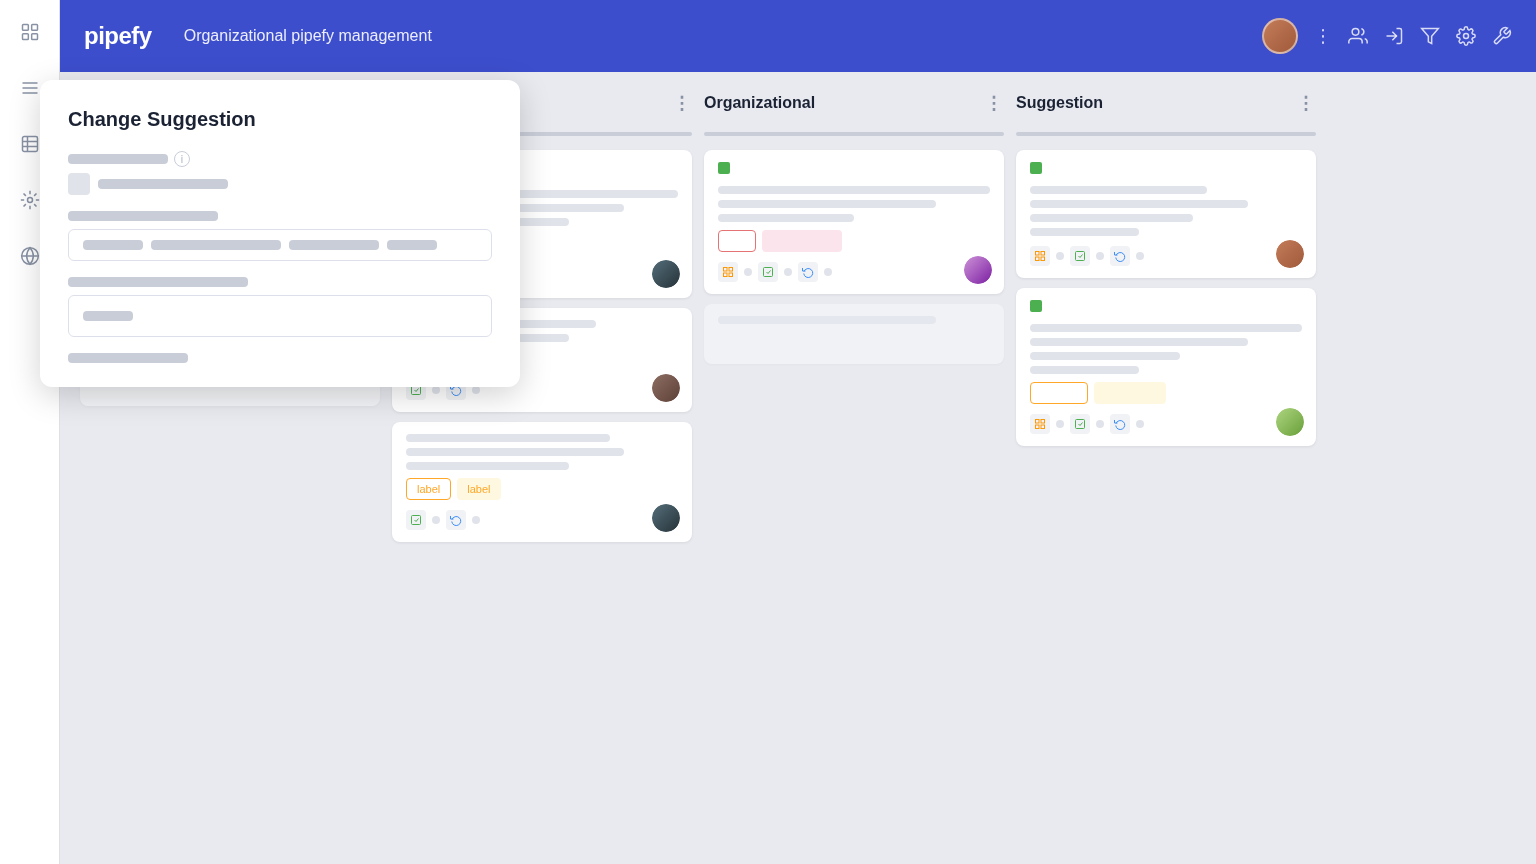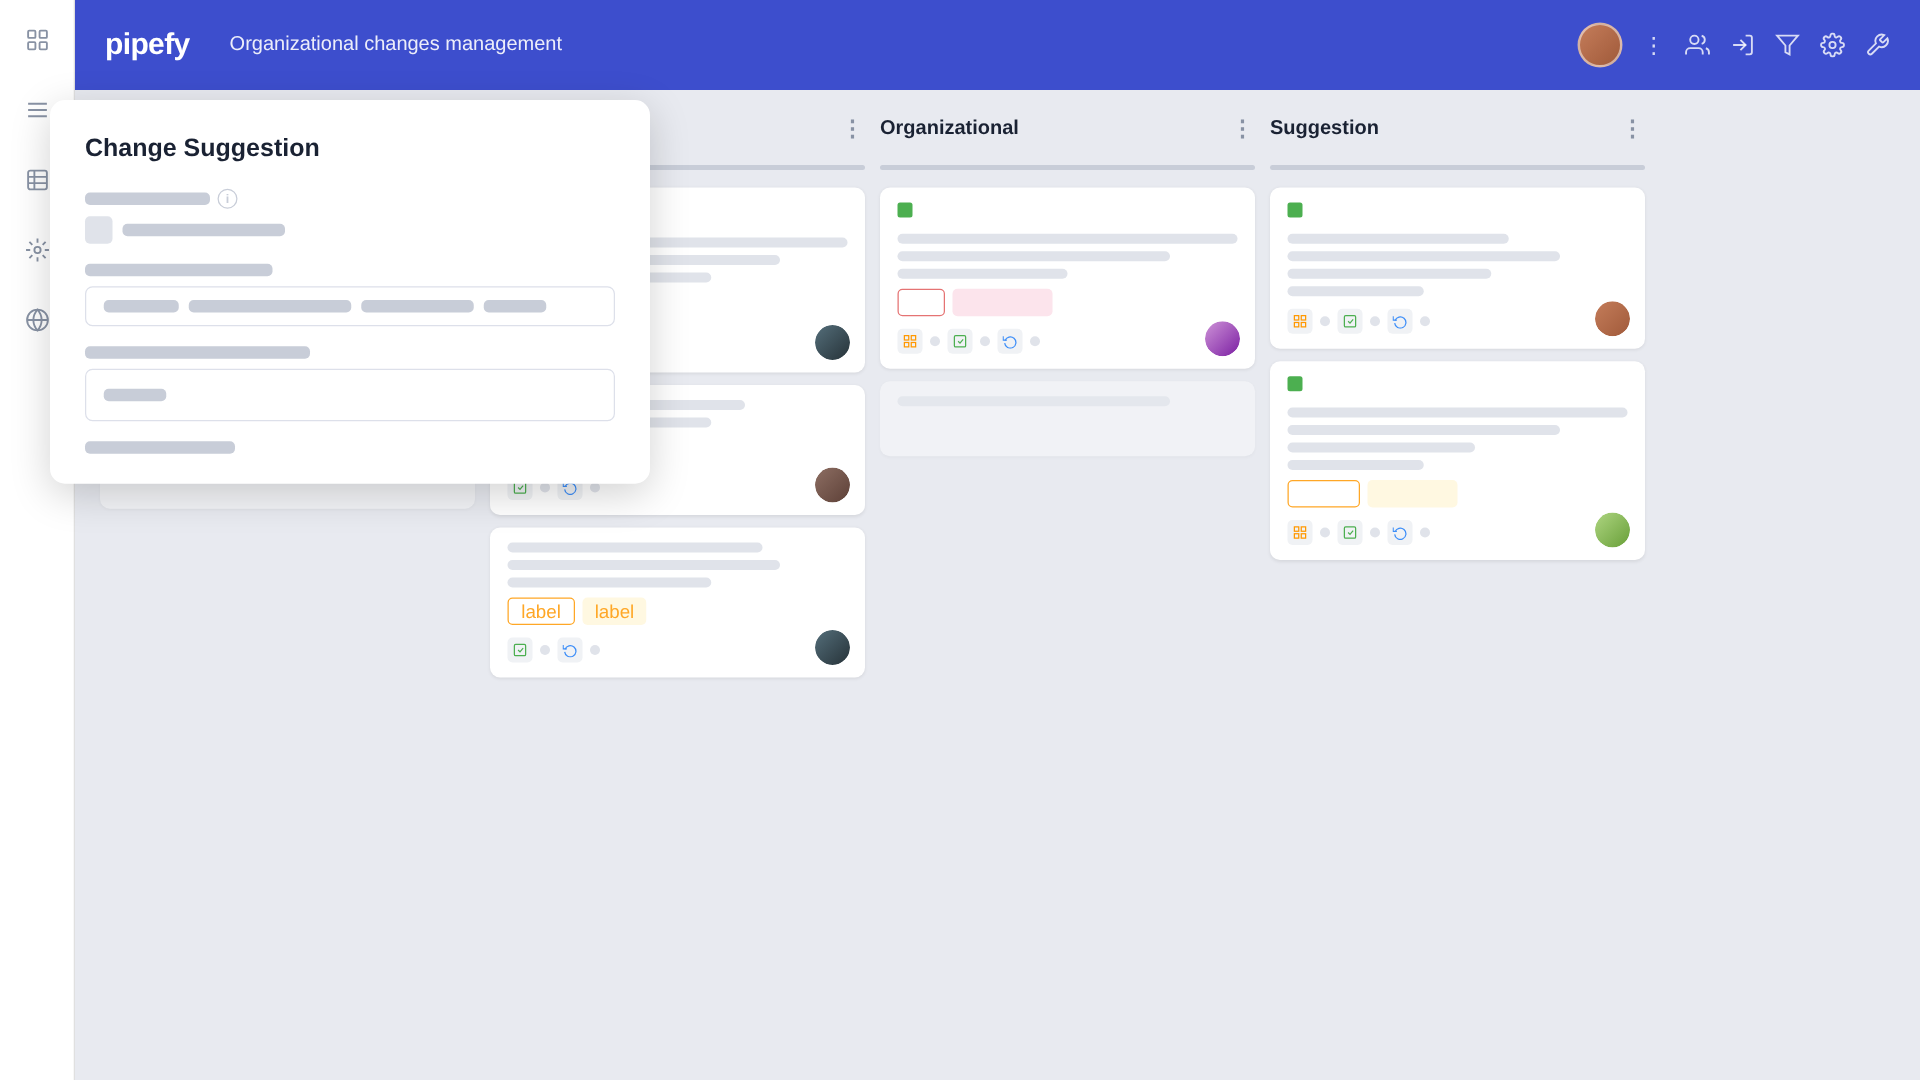--- a/index.html
+++ b/index.html
@@ -169,21 +169,21 @@
     .card-line.xshort { width: 40%; }
     .card-badges {
       display: flex;
       gap: 6px;
       margin: 8px 0;
     }
     .card-badge {
       height: 22px;
       border-radius: 4px;
       padding: 0 10px;
-      font-size: 15px;
+      font-size: 11px;
       display: flex; align-items: center;
       font-weight: 500;
     }
     .badge-outline-red { border: 1.5px solid #e57373; color: #e57373; background: transparent; }
     .badge-fill-pink { background: #fce4ec; color: #e57373; }
     .badge-outline-orange { border: 1.5px solid #ffa726; color: #ffa726; background: transparent; }
     .badge-fill-yellow { background: #fff8e1; color: #ffa726; }
     .card-footer {
       display: flex;
       align-items: center;
@@ -402,21 +402,21 @@
       </svg>
   </div>
 </div>
 
 <div class="main">
 
   <div class="header">
     <div class="logo">
       <span class="logo-text">pipefy</span>
     </div>
-    <span class="header-title">Organizational changes management</span>
+    <span class="header-title">Organizational pipefy management</span>
     <div class="header-actions">
       <div class="user-avatar-placeholder"></div>
       <span style="color:rgba(255,255,255,0.8);font-size:18px;cursor:pointer;">⋮</span>
       <div class="header-icon">
         <svg viewBox="0 0 24 24">
             <path d="M17 21v-2a4 4 0 0 0-4-4H5a4 4 0 0 0-4 4v2"></path>
             <circle cx="9" cy="7" r="4"></circle>
             <path d="M23 21v-2a4 4 0 0 0-3-3.87"></path>
             <path d="M16 3.13a4 4 0 0 1 0 7.75"></path>
           </svg>

